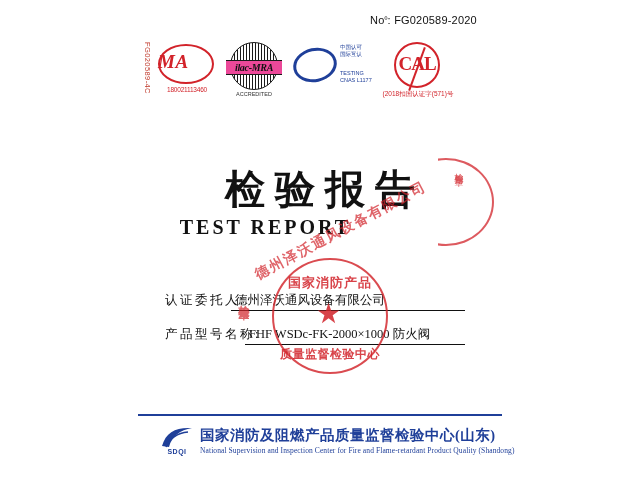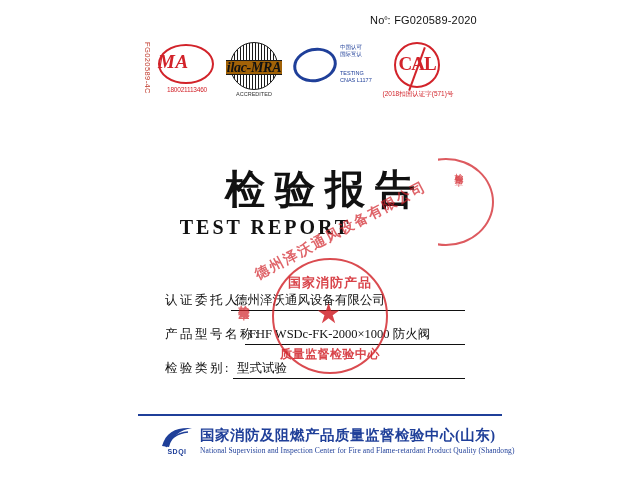--- a/index.html
+++ b/index.html
@@ -119,28 +119,28 @@
     background:
       repeating-linear-gradient(90deg, #1a1a1a 0 1px, #ffffff 1px 3px);
     overflow: hidden;
   }
   .ilac-band {
     position: absolute;
     left: 0;
     top: 18px;
     width: 56px;
     height: 13px;
-    background: #a16207;
+    background: #ec4899;
     border-top: 1px solid #1a1a1a;
     border-bottom: 1px solid #1a1a1a;
     text-align: center;
     font-family: "Liberation Serif", serif;
     font-weight: bold;
     font-style: italic;
-    font-size: 14px;
+    font-size: 10px;
     line-height: 13px;
     color: #111;
     letter-spacing: -.3px;
   }
   .ilac-sub {
     position: absolute;
     left: 0;
     top: 49px;
     width: 56px;
     text-align: center;
@@ -536,25 +536,20 @@
     <div class="field-row">
       <div class="field-label">认证委托人:</div>
       <div class="field-value">德州泽沃通风设备有限公司</div>
       <div class="field-line"></div>
     </div>
     <div class="field-row">
       <div class="field-label">产品型号名称:</div>
       <div class="field-value" style="left:84px">FHF WSDc-FK-2000×1000 防火阀</div>
       <div class="field-line" style="left:80px;width:220px"></div>
     </div>
-    <div class="field-row">
-      <div class="field-label">检验类别:</div>
-      <div class="field-value" style="left:72px">型式试验</div>
-      <div class="field-line" style="left:68px;width:232px"></div>
-    </div>
   </div>
 
   <div class="stamp-right">
     <div class="half"></div>
     <div class="vtext">检验专用章</div>
   </div>
 
   <div class="stamp-main">
     <div class="ring"></div>
     <div class="stamp-arc-top">国家消防产品</div>

